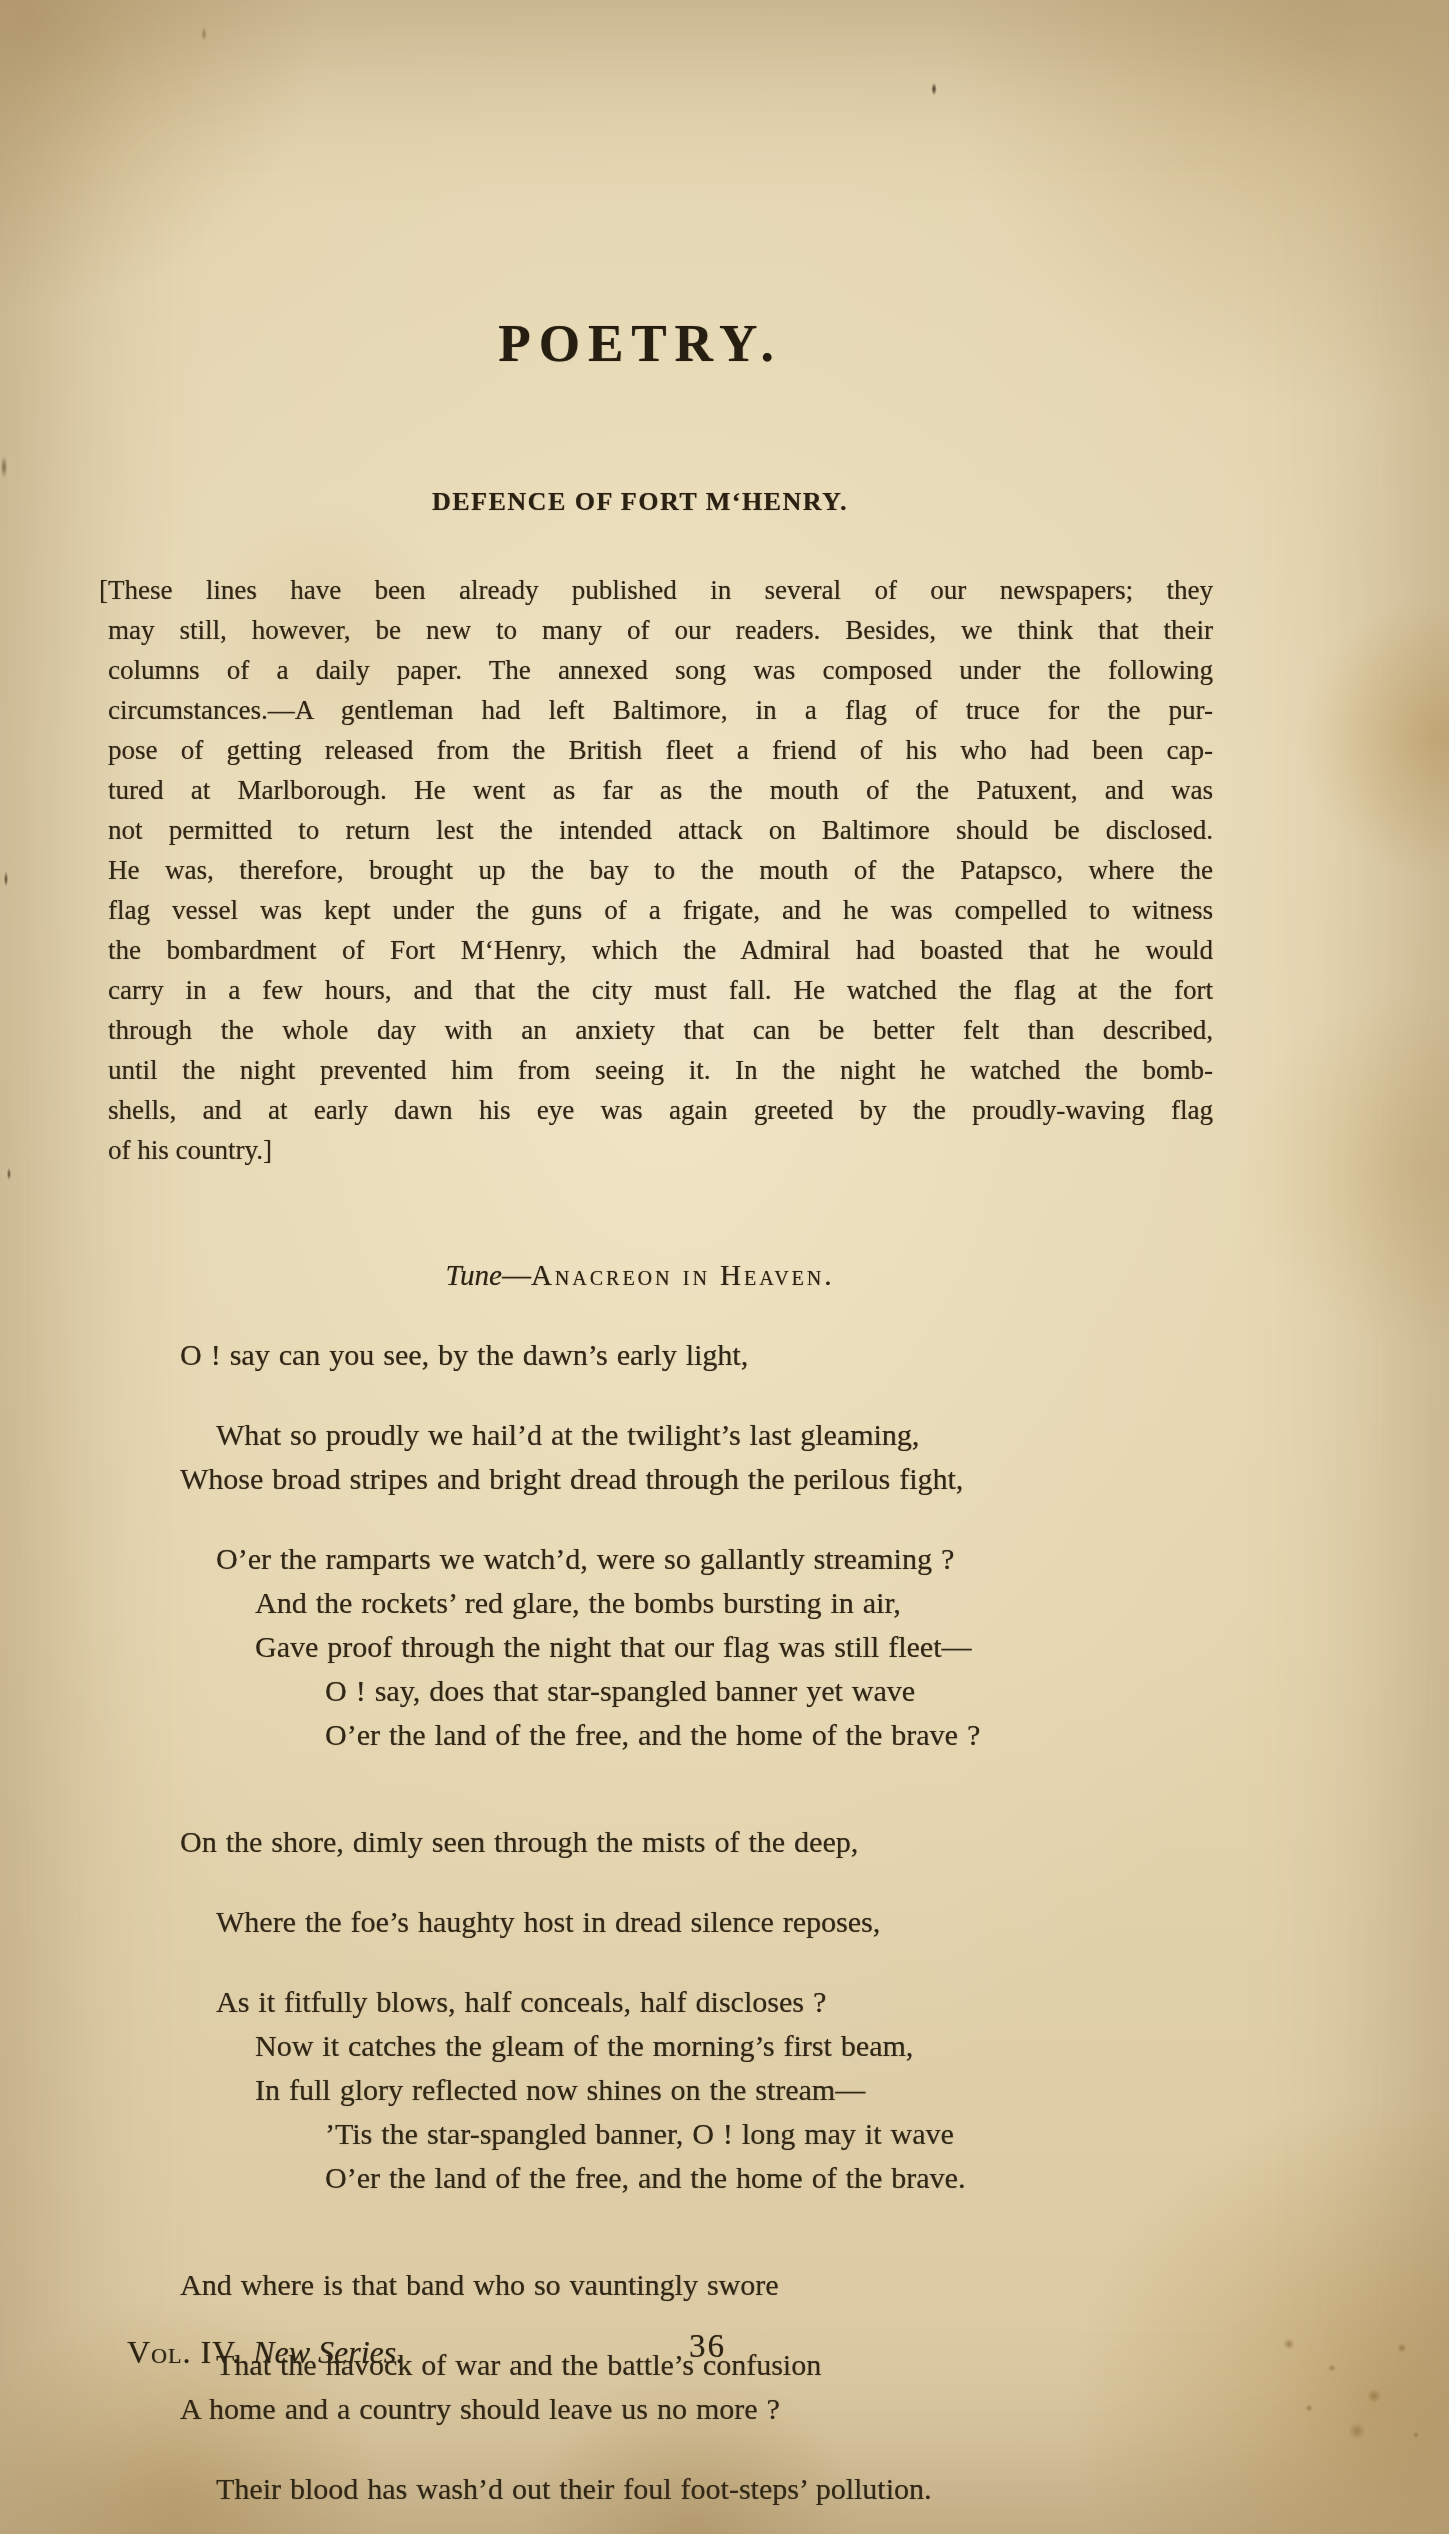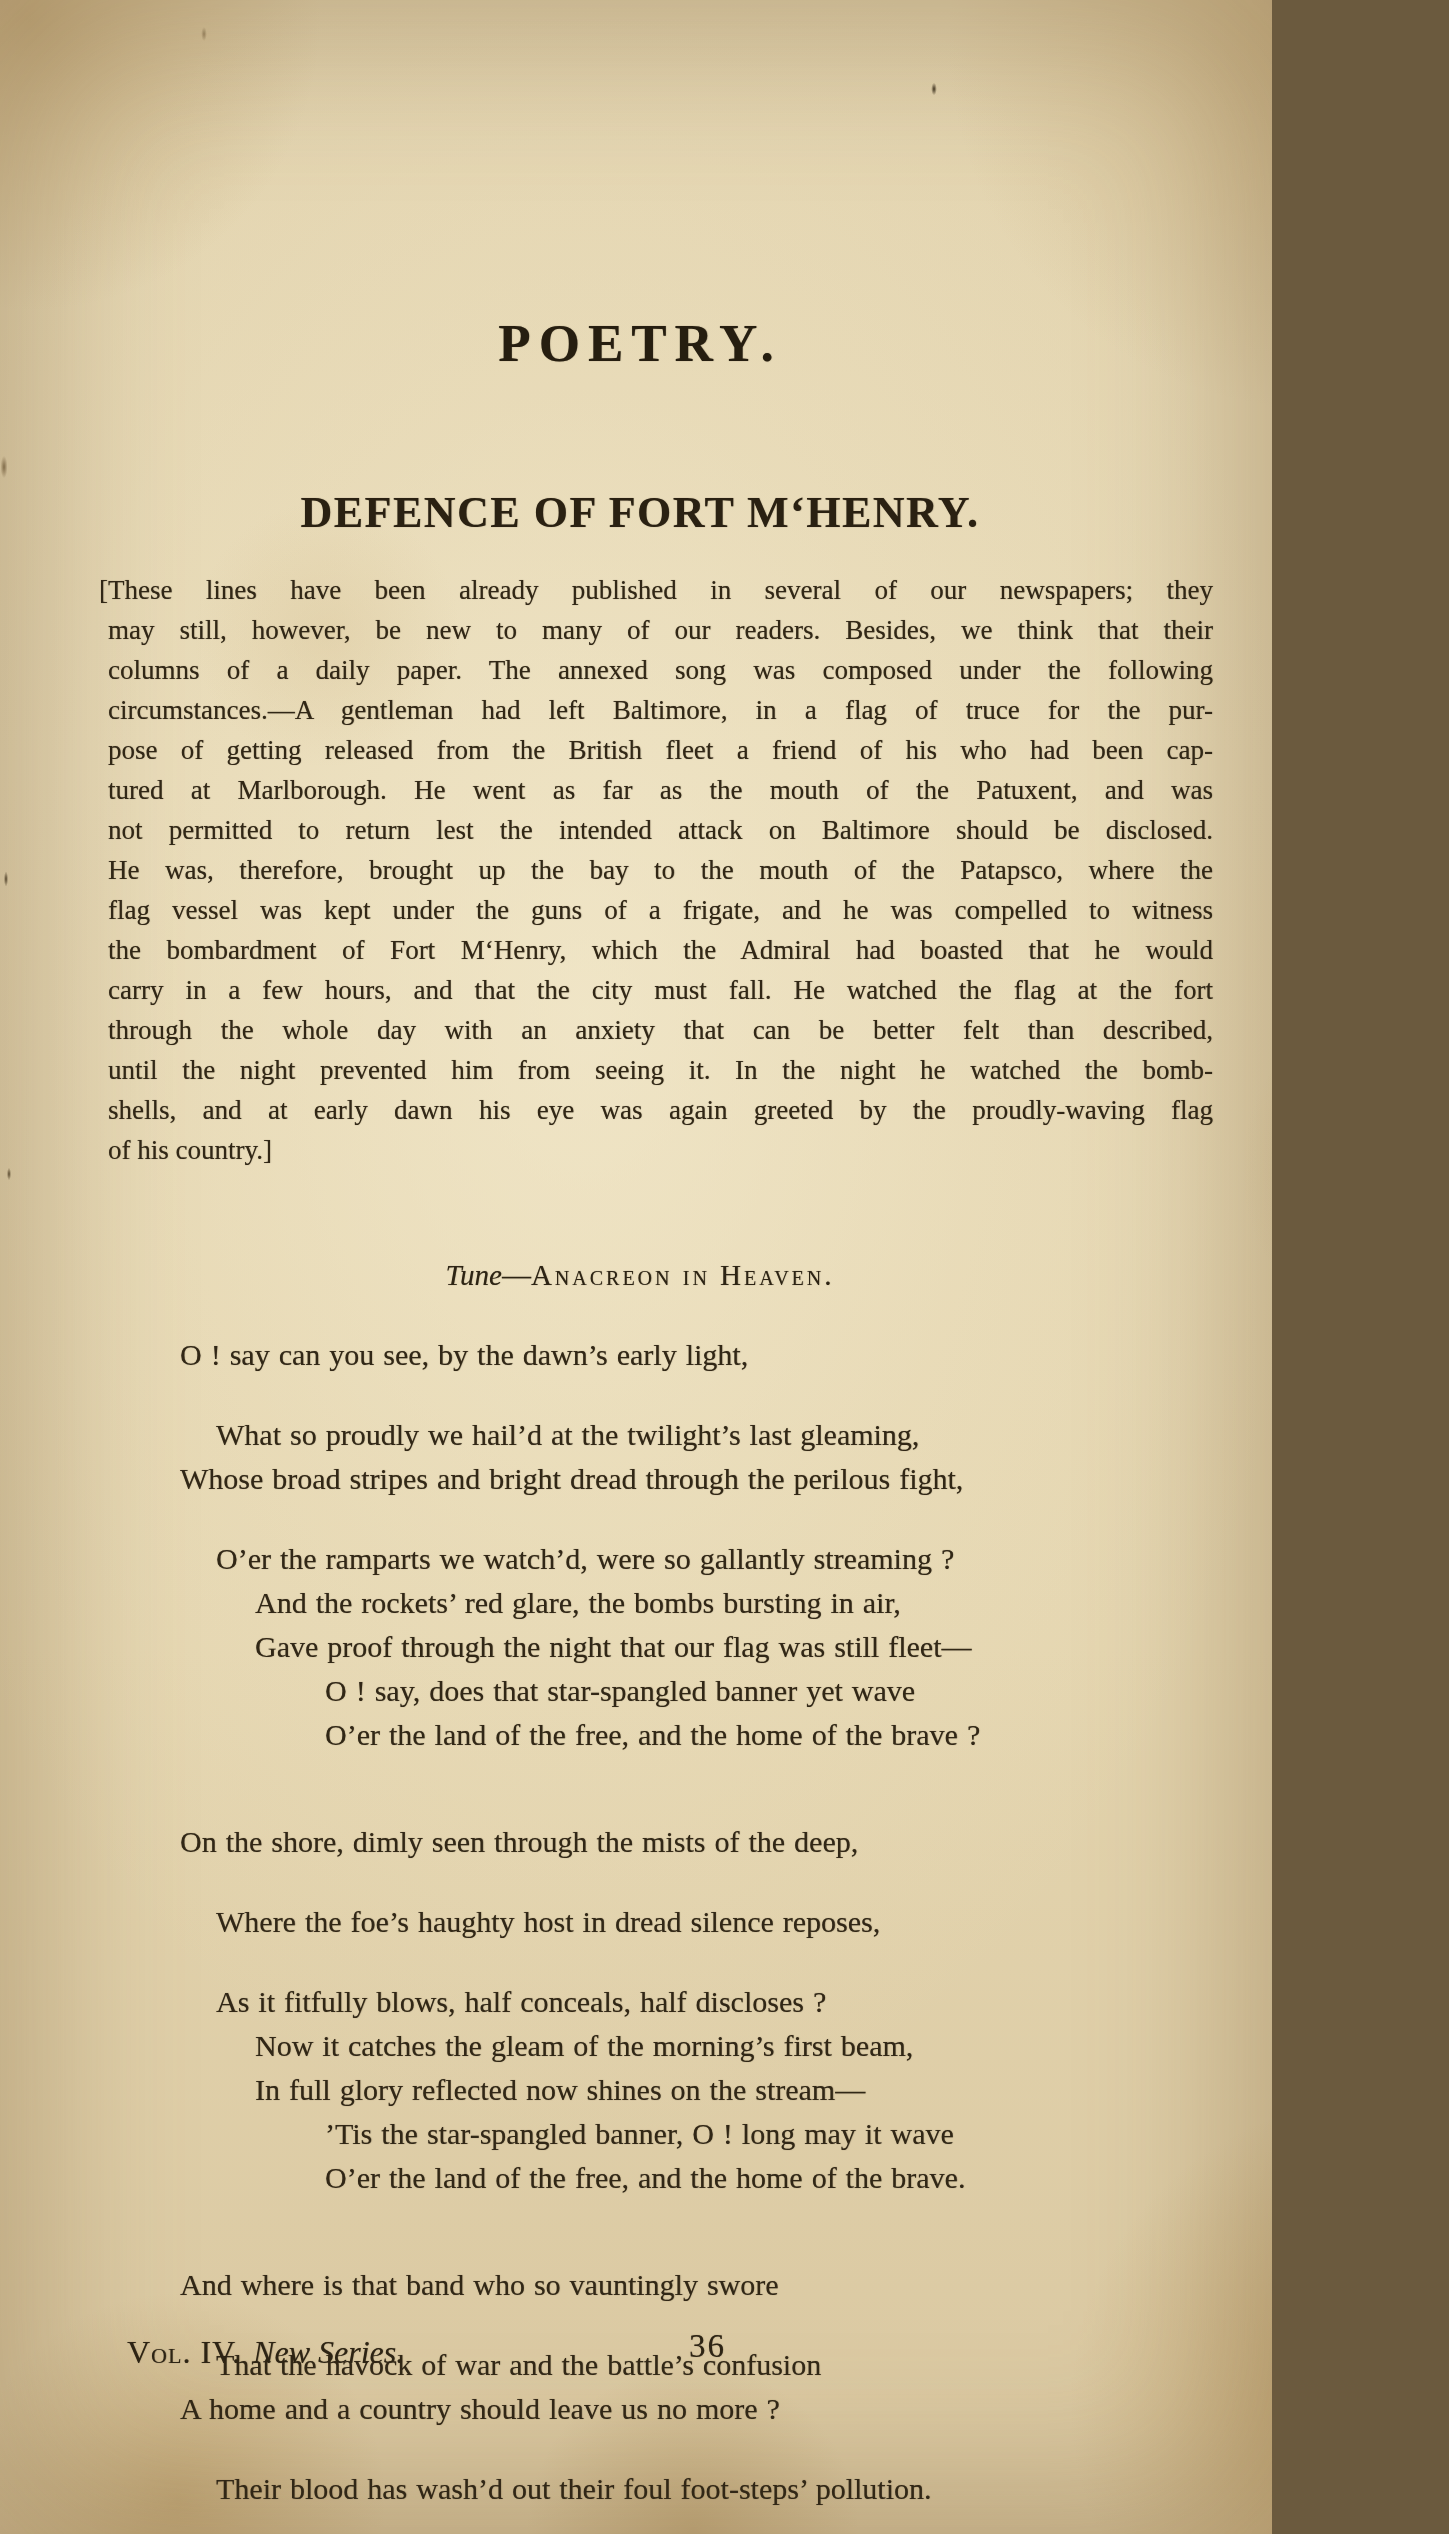--- a/index.html
+++ b/index.html
@@ -1,19 +1,19 @@
 <!DOCTYPE html>
 <html lang="en"><head>
 <meta charset="utf-8">
 <title>Defence of Fort M'Henry — page scan</title>
 <style>
   html, body { margin: 0; padding: 0; background: #6b5a3e; }
   .page {
     position: relative;
-    width: 1272px;
+    width: 1449px;
     height: 2534px;
     overflow: hidden;
     font-family: "Liberation Serif", "DejaVu Serif", serif;
     color: #312716;
     background-color: #dbcaa2;
     background-image:
       
       radial-gradient(ellipse 4px 9px at 934px 89px, rgba(45,35,18,0.95) 0%, rgba(45,35,18,0) 70%),
       radial-gradient(ellipse 3px 11px at 6px 879px, rgba(50,40,22,0.9) 0%, rgba(50,40,22,0) 70%),
       radial-gradient(ellipse 3px 9px at 9px 1174px, rgba(50,40,22,0.85) 0%, rgba(50,40,22,0) 70%),
@@ -65,21 +65,21 @@
     color: #261e10;
   }
 
   h2.subtitle {
     position: absolute;
     top: 487px;
     left: -16px;
     width: 100%;
     margin: 0;
     text-align: center;
-    font-size: 44px;
+    font-size: 26px;
     font-weight: 700;
     letter-spacing: 1.5px;
     color: #2a2112;
   }
 
   .intro {
     position: absolute;
     top: 570px;
     left: 0;
     width: 1114px;

